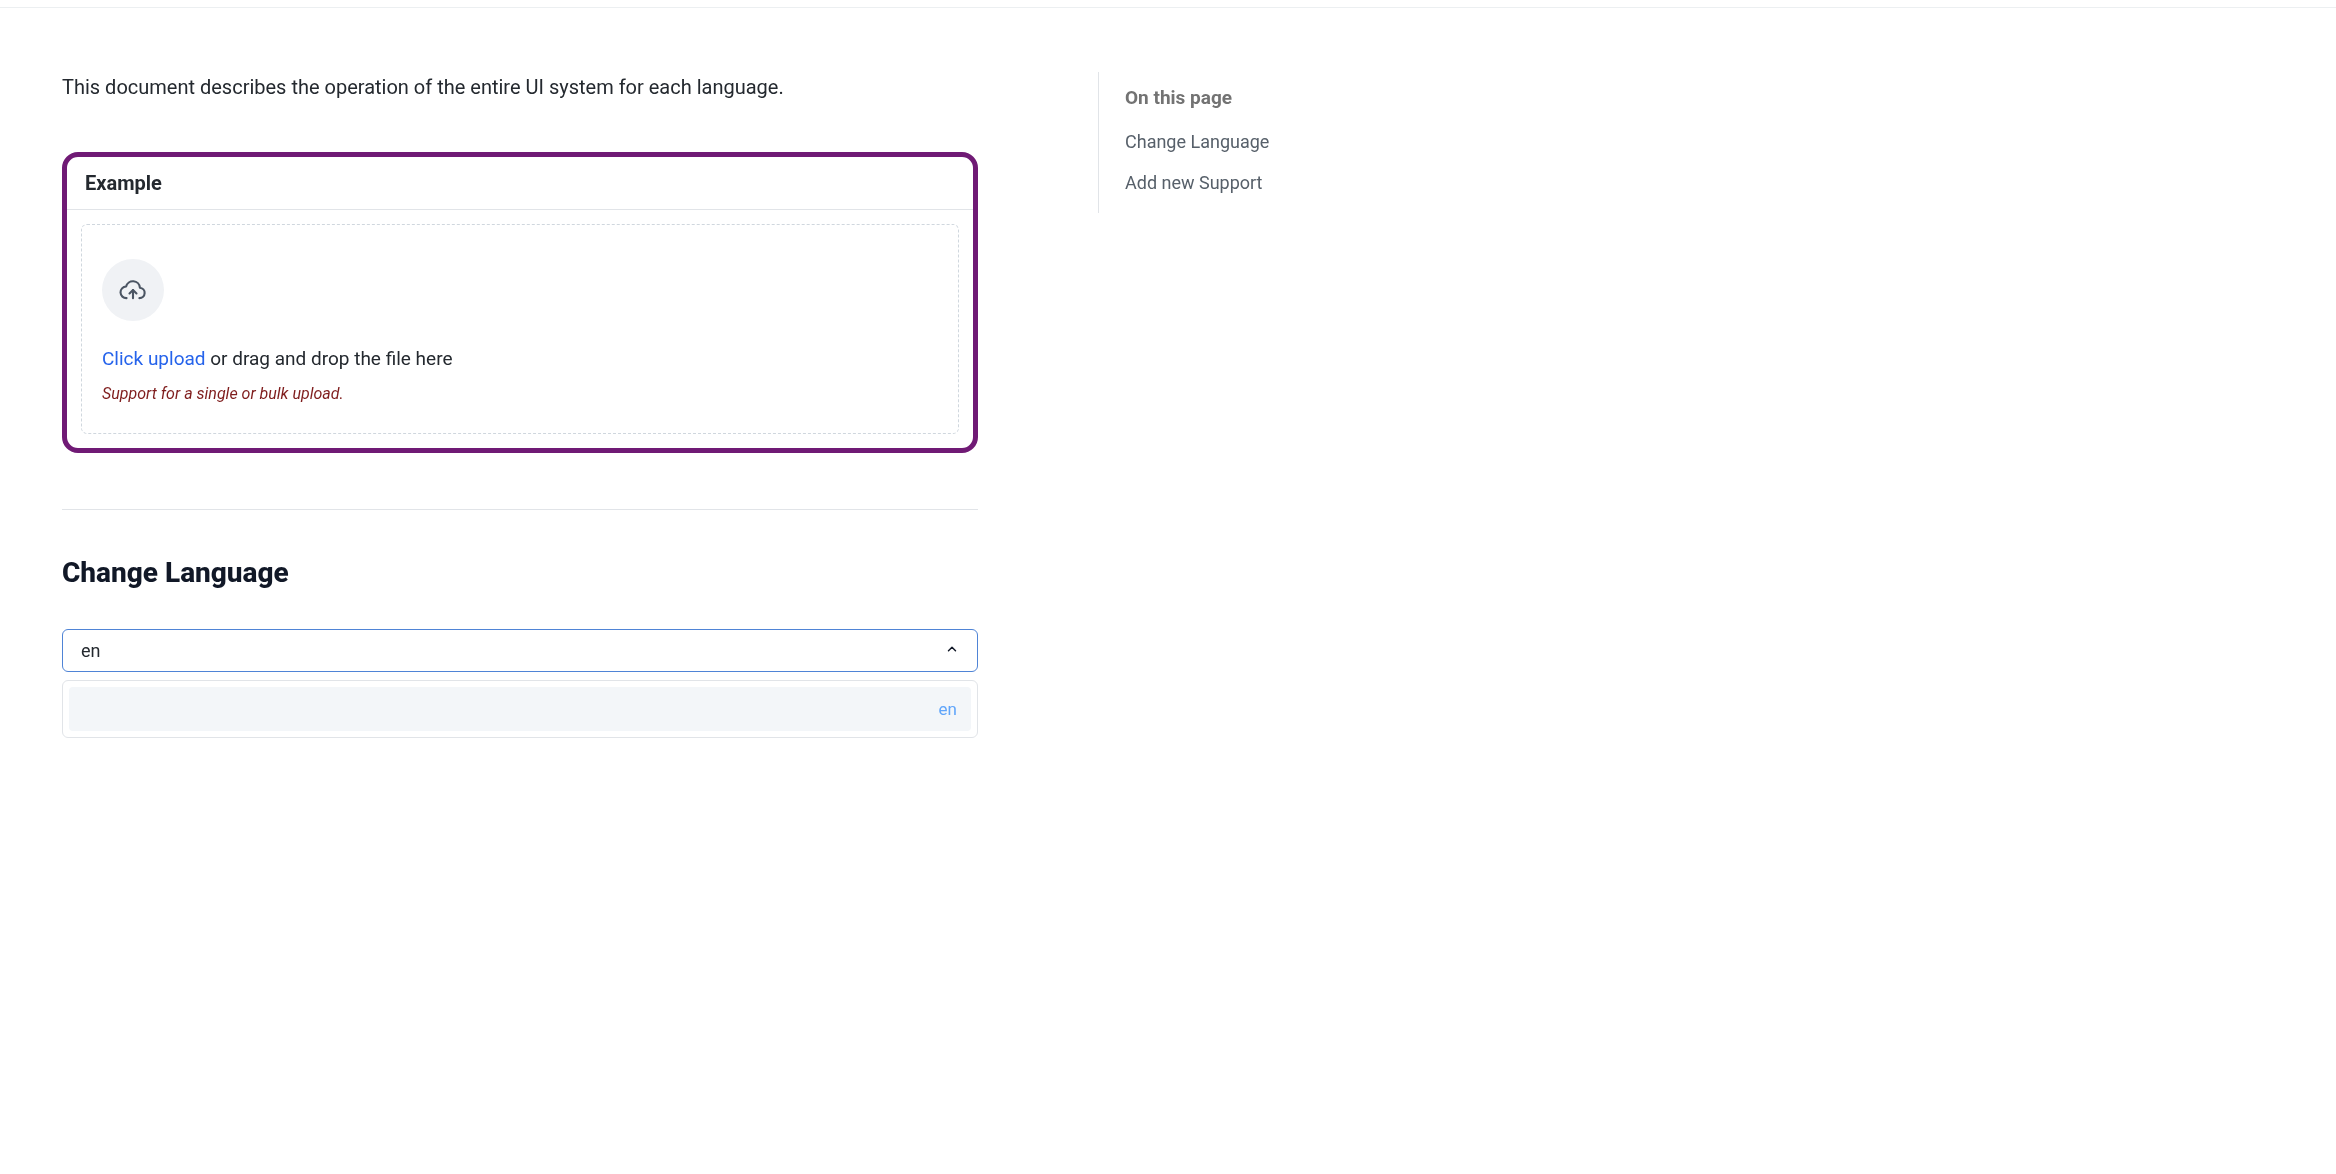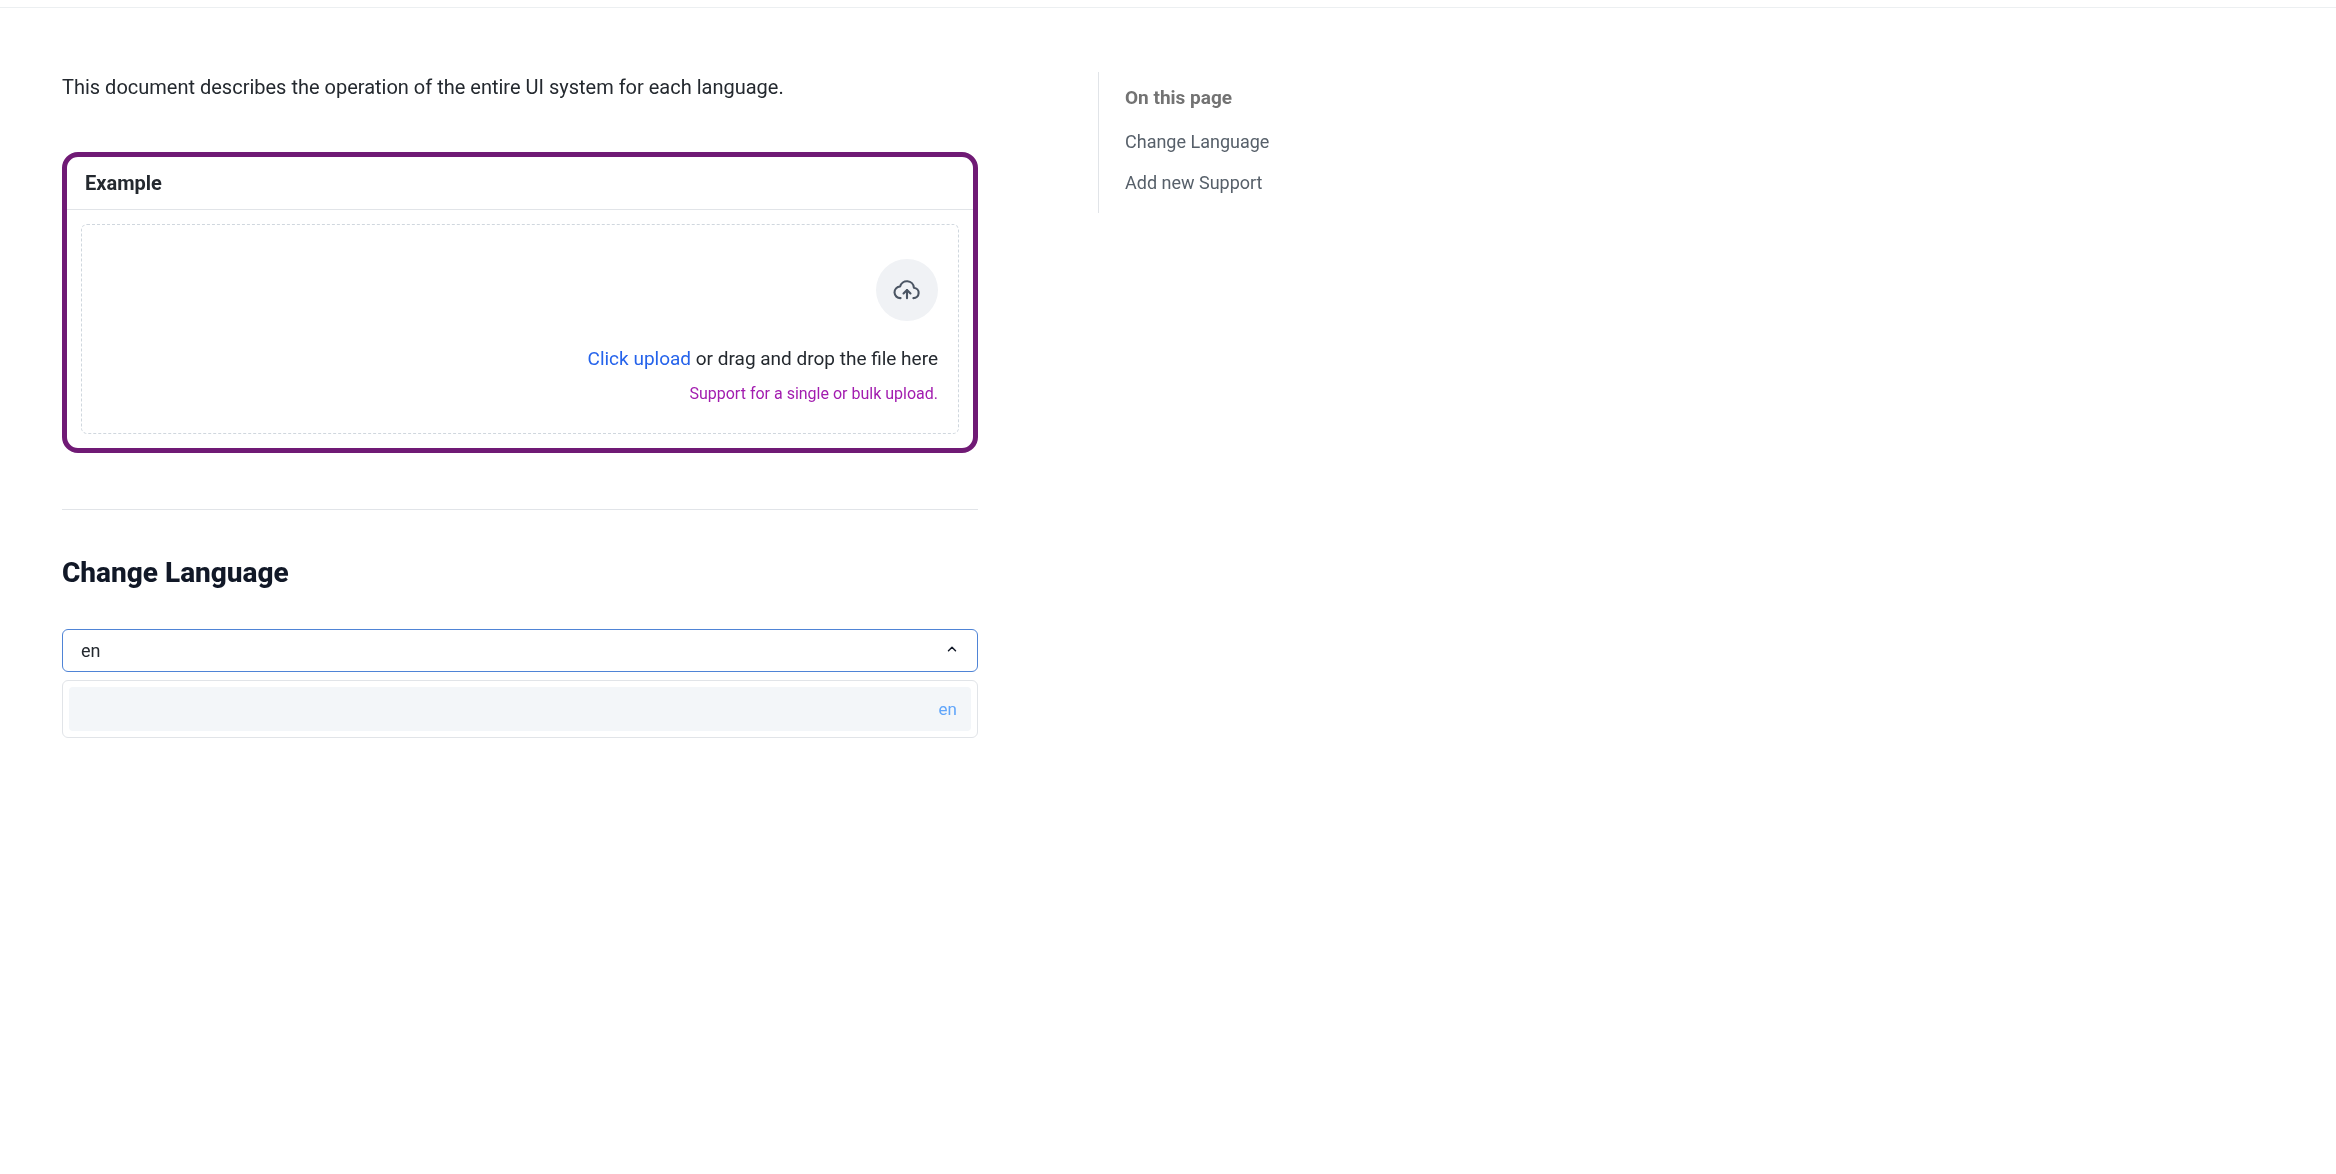--- a/index.html
+++ b/index.html
@@ -45,21 +45,21 @@
       color: #24292f;
     }
     .example-body {
       padding: 14px;
     }
     .upload-zone {
       border: 1px dashed #d0d7de;
       border-radius: 6px;
       display: flex;
       flex-direction: column;
-      align-items: flex-end;
+      align-items: flex-start;
       justify-content: center;
       padding: 34px 20px 30px;
       text-align: center;
       cursor: pointer;
     }
     .upload-icon-wrap {
       width: 62px;
       height: 62px;
       border-radius: 50%;
       background: #f0f2f5;
@@ -69,21 +69,22 @@
       margin-bottom: 26px;
     }
     .upload-line {
       font-size: 19px;
       color: #24292f;
       margin-bottom: 14px;
     }
     .upload-link { color: #2563eb; }
     .upload-support {
       font-size: 16px;
-      color: #a21caf;
+      color: #7f1d1d;
+      font-style: italic;
     }
     .hr-spacer {
       height: 1px;
       background: #e1e4e8;
       margin: 0 0 46px 0;
     }
     .section-title {
       font-size: 28px;
       font-weight: 800;
       color: #111827;

